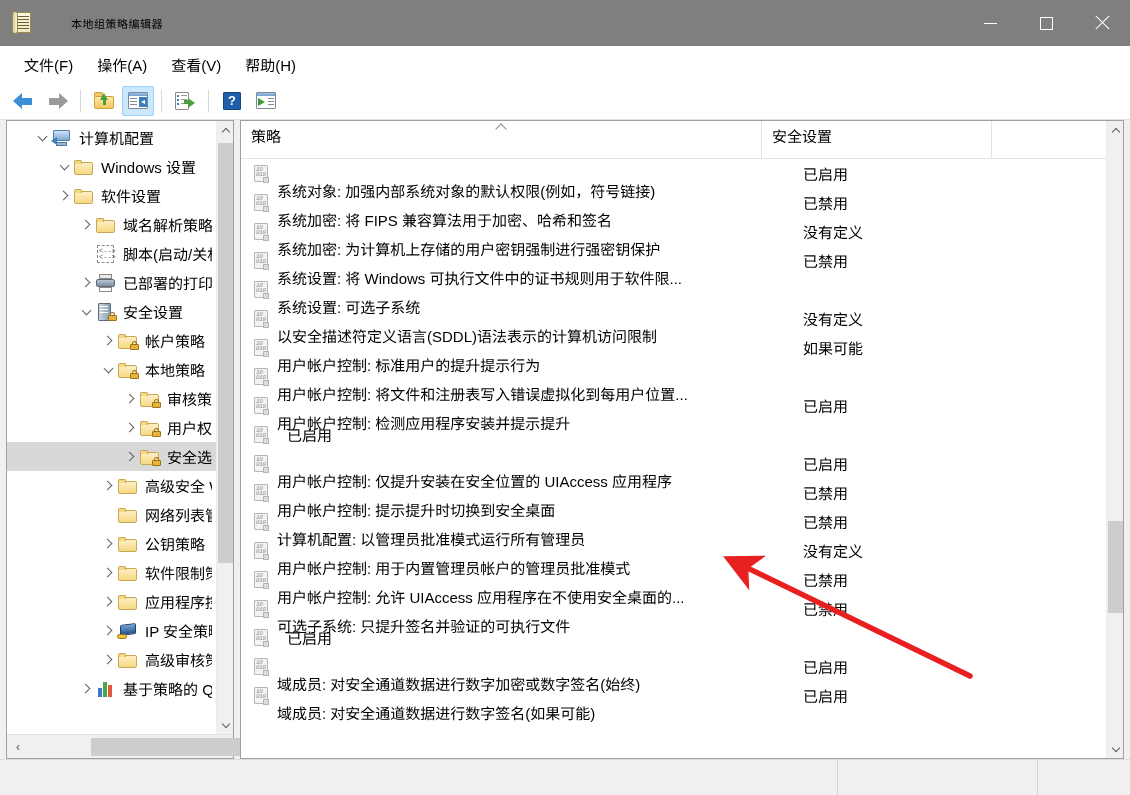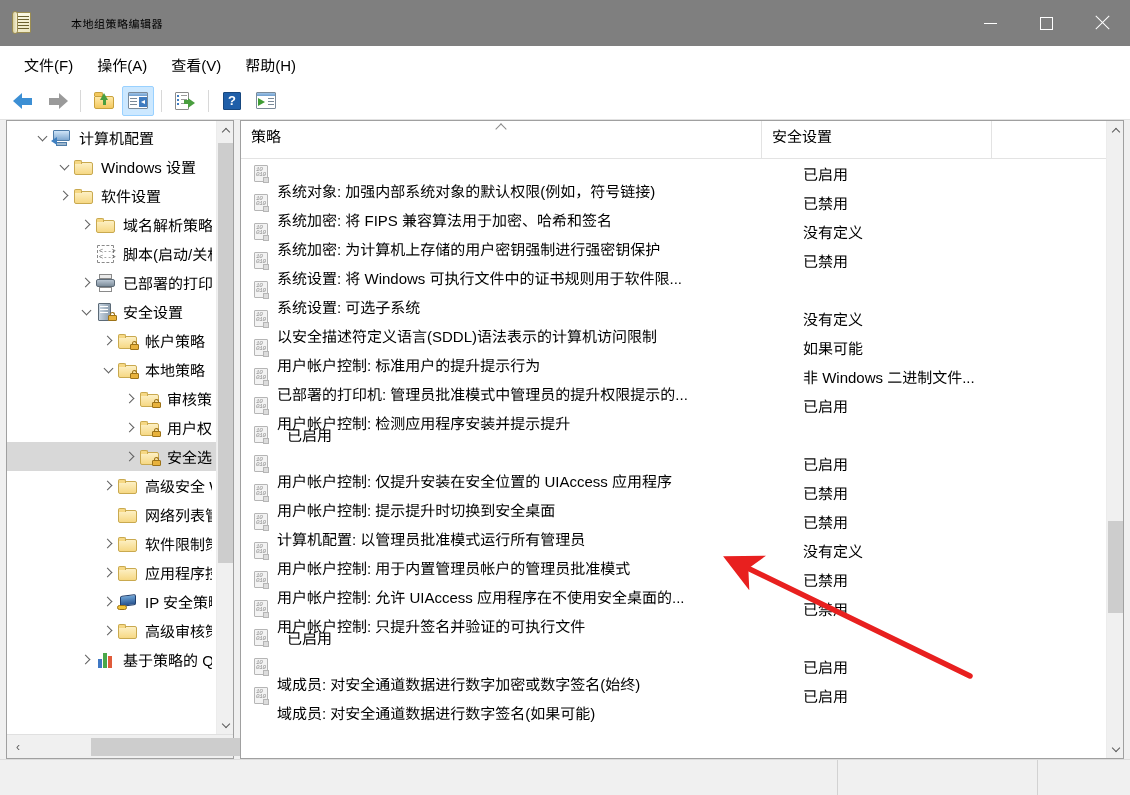--- a/index.html
+++ b/index.html
@@ -608,20 +608,30 @@
               <span class="tlabel">网络列表管理器策略</span>
             </div>
             <div class="tnode" style="padding-left: 92px;">
               <span class="twist">
                 <i class="chev right"></i>
               </span>
               <span class="ticon ic-folder">
                 <i class="bd"></i>
                 <i class="tb"></i>
               </span>
+              <span class="tlabel">公钥策略</span>
+            </div>
+            <div class="tnode" style="padding-left: 92px;">
+              <span class="twist">
+                <i class="chev right"></i>
+              </span>
+              <span class="ticon ic-folder">
+                <i class="bd"></i>
+                <i class="tb"></i>
+              </span>
               <span class="tlabel">软件限制策略</span>
             </div>
             <div class="tnode" style="padding-left: 92px;">
               <span class="twist">
                 <i class="chev right"></i>
               </span>
               <span class="ticon ic-folder">
                 <i class="bd"></i>
                 <i class="tb"></i>
               </span>
@@ -753,22 +763,21 @@
             </span>
             <span class="row-name">用户帐户控制: 标准用户的提升提示行为</span>
             <span class="row-val">如果可能</span>
           </div>
           <div class="row">
             <span class="row-ico">
               <i class="pg"></i>
               <i class="dig">10<br>010</i>
               <i class="fold"></i>
             </span>
-            <span class="row-name">已部署的打印机: 管理员批准模式中管理员的提升权限提示的...</span>
-            <span class="row-val">非 Windows 二进制文件...</span>
+            <span class="row-name">用户帐户控制: 将文件和注册表写入错误虚拟化到每用户位置...</span>
           </div>
           <div class="row">
             <span class="row-ico">
               <i class="pg"></i>
               <i class="dig">10<br>010</i>
               <i class="fold"></i>
             </span>
             <span class="row-name">用户帐户控制: 检测应用程序安装并提示提升</span>
             <span class="row-val">已启用</span>
           </div>
@@ -824,21 +833,21 @@
             </span>
             <span class="row-name">用户帐户控制: 允许 UIAccess 应用程序在不使用安全桌面的...</span>
             <span class="row-val">已禁用</span>
           </div>
           <div class="row">
             <span class="row-ico">
               <i class="pg"></i>
               <i class="dig">10<br>010</i>
               <i class="fold"></i>
             </span>
-            <span class="row-name">用户帐户控制: 只提升签名并验证的可执行文件</span>
+            <span class="row-name">可选子系统: 只提升签名并验证的可执行文件</span>
             <span class="row-val">已禁用</span>
           </div>
           <div class="row">
             <span class="row-ico">
               <i class="pg"></i>
               <i class="dig">10<br>010</i>
               <i class="fold"></i>
             </span>
             <span class="row-val">已启用</span>
           </div>

